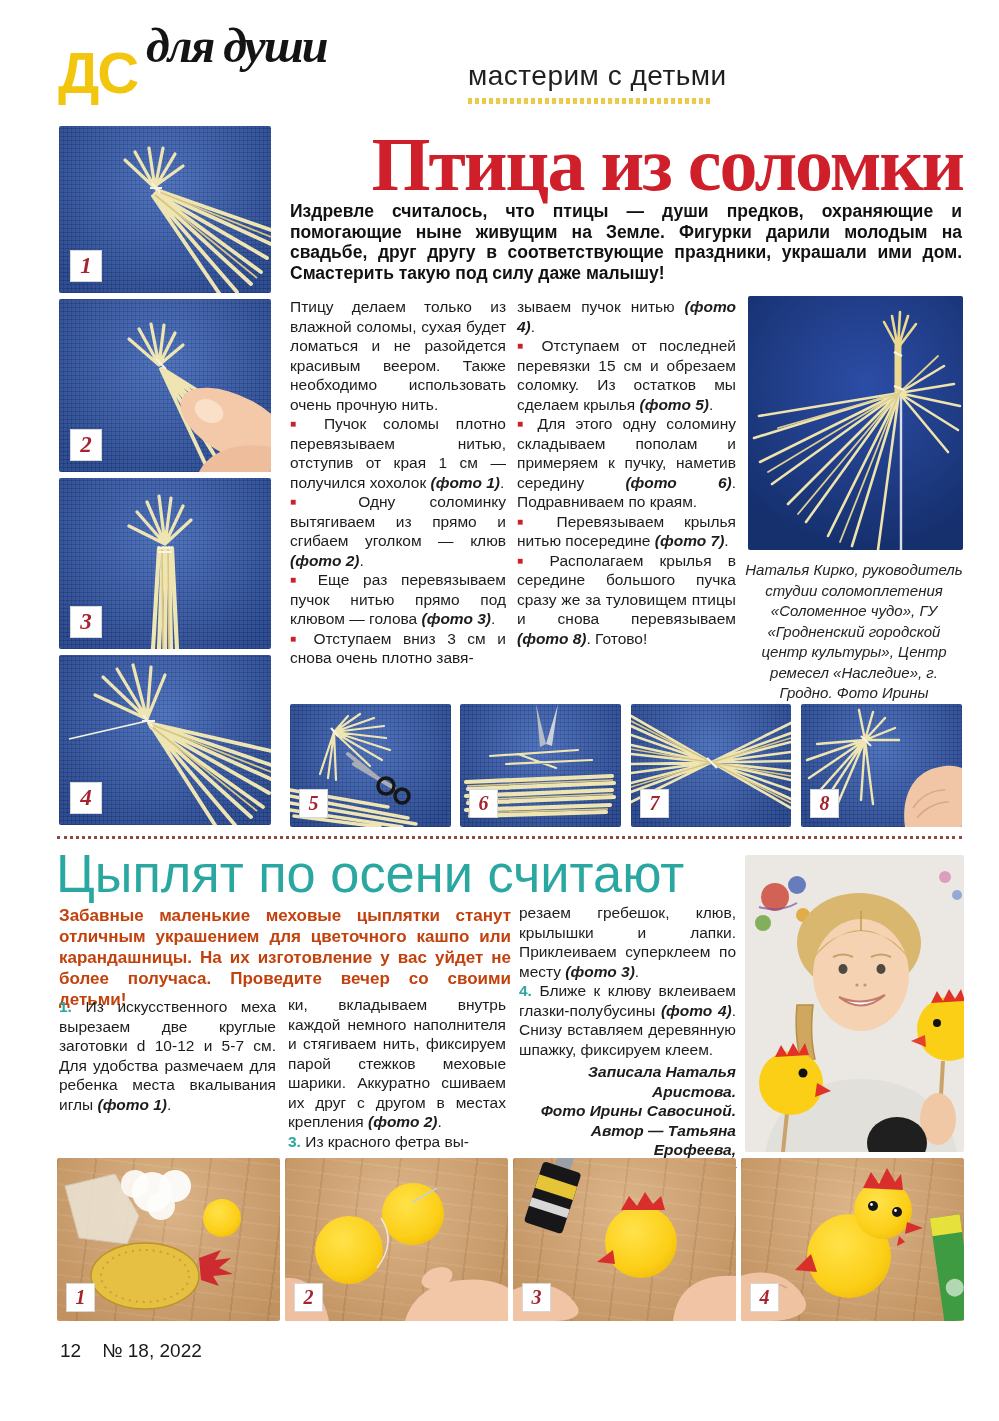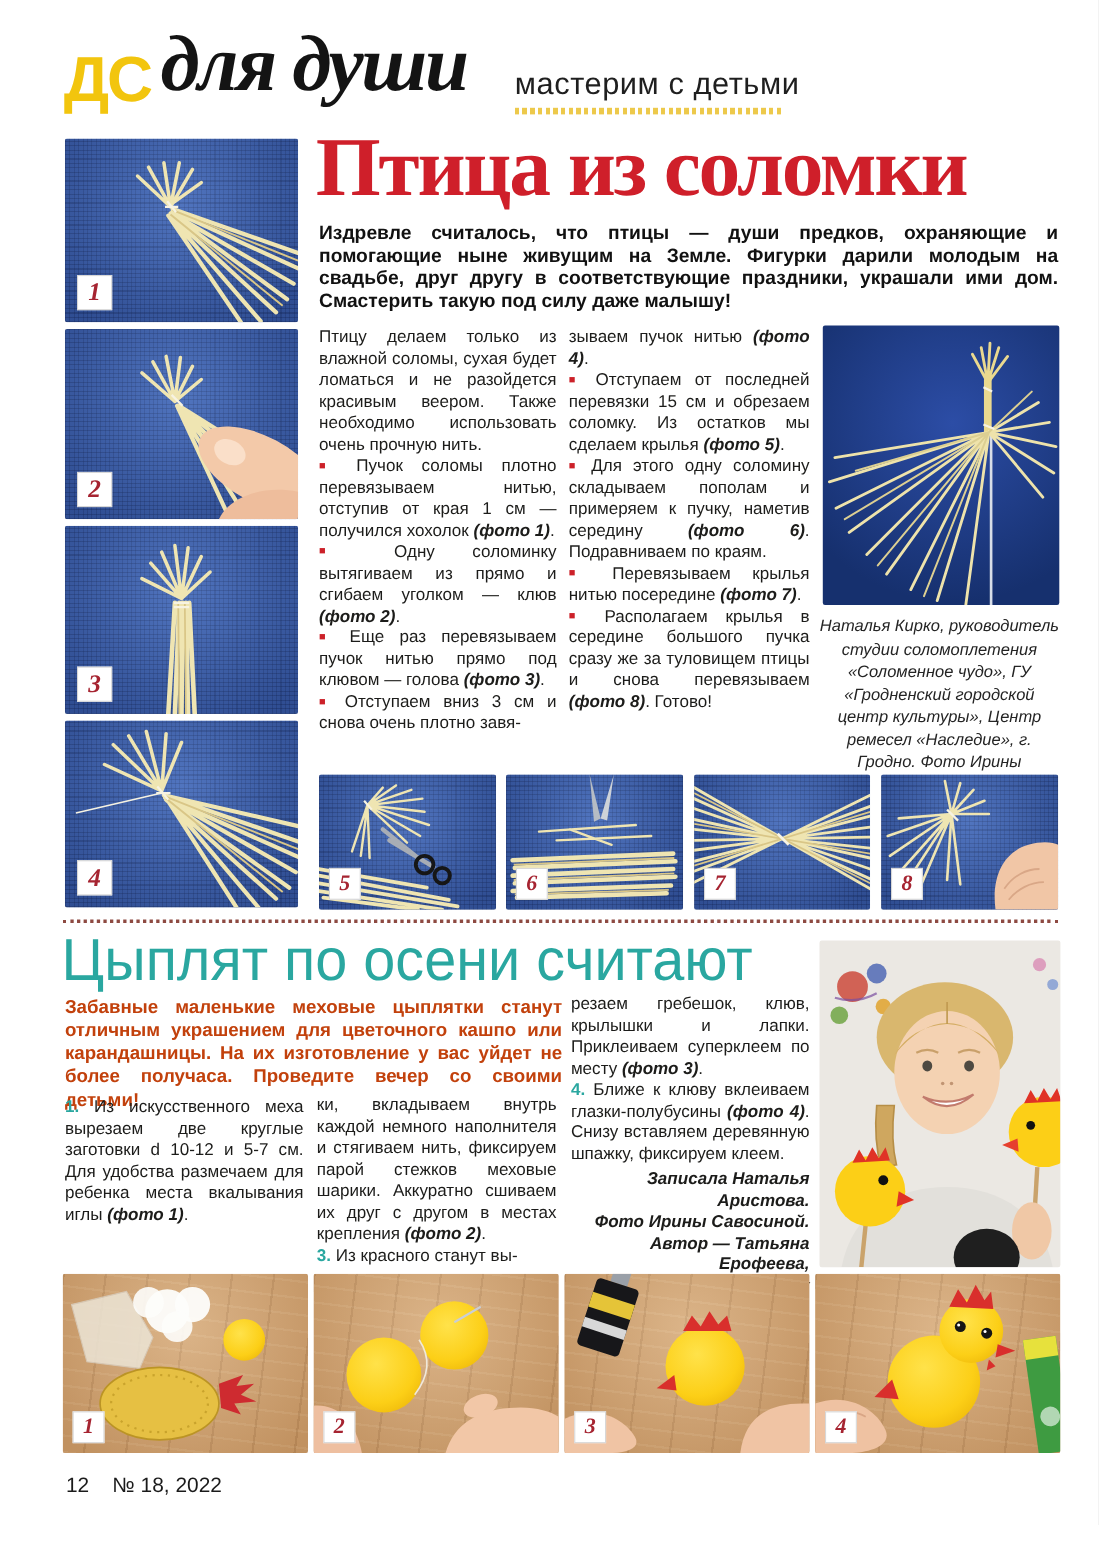--- a/index.html
+++ b/index.html
@@ -2,27 +2,27 @@
 <html><head>
 <meta charset="utf-8">
 <style>
   html,body{margin:0;padding:0;background:#888;}
   .page{position:relative;width:999px;height:1421px;background:#fff;overflow:hidden;
         font-family:"Liberation Sans",sans-serif;color:#1c1c1a;}
   .abs{position:absolute;}
   
   .logo{left:58px;top:44px;font-size:58px;font-weight:bold;color:#f2c50e;line-height:1;letter-spacing:-2px;}
   .section-title{left:146px;top:22px;font-family:"Liberation Serif",serif;font-style:italic;font-weight:bold;
-                 font-size:72px;line-height:1;color:#141414;letter-spacing:-2px;}
+                 font-size:48px;line-height:1;color:#141414;letter-spacing:-2px;}
   .tagline{left:468px;top:60px;font-size:28px;color:#1f1f1f;letter-spacing:0.5px;}
   .tagline-underline{left:468px;top:98px;width:242px;height:6px;
      background-image:repeating-linear-gradient(90deg,#edc94b 0 4px,rgba(0,0,0,0) 4px 7px);}
   
-  .a1-title{left:287px;top:114px;width:676px;font-family:"Liberation Serif",serif;font-weight:bold;
-            font-size:76px;line-height:1;color:#cf1f2a;letter-spacing:-2px;white-space:nowrap;}
+  .a1-title{left:287px;top:126px;width:676px;font-family:"Liberation Serif",serif;font-weight:bold;
+            font-size:76px;line-height:1;color:#cf1f2a;letter-spacing:-2px;white-space:nowrap;text-align:right;}
   .a1-intro{left:290px;top:201px;width:672px;font-size:17.5px;line-height:20.5px;font-weight:bold;
             text-align:justify;color:#111;}
   .coltext{font-size:15.5px;line-height:19.5px;text-align:justify;}
   .coltext p{margin:0;}
   .a1-col1{left:290px;top:297px;width:216px;}
   .a1-col2{left:517px;top:297px;width:219px;}
   .lead-bullet{color:#cc2129;font-size:10px;vertical-align:2px;}
   .lead-num{color:#2aa7a0;font-weight:bold;}
   .ref{font-weight:bold;font-style:italic;}
   .photo{position:absolute;overflow:hidden;border-radius:2px;}
@@ -212,21 +212,21 @@
 
   <div class="abs divider"></div>
 
   <div class="abs a2-title">Цыплят по осени считают</div>
   <div class="abs a2-intro">Забавные маленькие меховые цыплятки станут отличным украшением для цветочного кашпо или карандашницы. На их изготовление у вас уйдет не более получаса. Проведите вечер со своими детьми!</div>
   <div class="abs coltext a2-col1">
       <p><span class="lead-num">1.&nbsp;</span><span>Из искусственного меха вырезаем две круглые заготовки d 10-12 и 5-7 см. Для удобства размечаем для ребенка места вкалывания иглы </span><span class="ref">(фото 1)</span><span>.</span></p>
     </div>
   <div class="abs coltext a2-col2">
       <p><span>ки, вкладываем внутрь каждой немного наполнителя и стягиваем нить, фиксируем парой стежков меховые шарики. Аккуратно сшиваем их друг с другом в местах крепления </span><span class="ref">(фото 2)</span><span>.</span></p>
-      <p><span class="lead-num">3.&nbsp;</span><span>Из красного станут вы-</span></p>
+      <p><span class="lead-num">3.&nbsp;</span><span>Из красного фетра вы-</span></p>
     </div>
   <div class="abs coltext a2-col3">
     <div>
         <p><span>резаем гребешок, клюв, крылышки и лапки. Приклеиваем суперклеем по месту </span><span class="ref">(фото 3)</span><span>.</span></p>
         <p><span class="lead-num">4.&nbsp;</span><span>Ближе к клюву вклеиваем глазки-полубусины </span><span class="ref">(фото 4)</span><span>. Снизу вставляем деревянную шпажку, фиксируем клеем.</span></p>
       </div>
     <div class="credits">
         <p><span>Записала Наталья Аристова.</span></p>
         <p><span>Фото Ирины Савосиной.</span></p>
         <p><span>Автор — Татьяна Ерофеева,</span></p>

